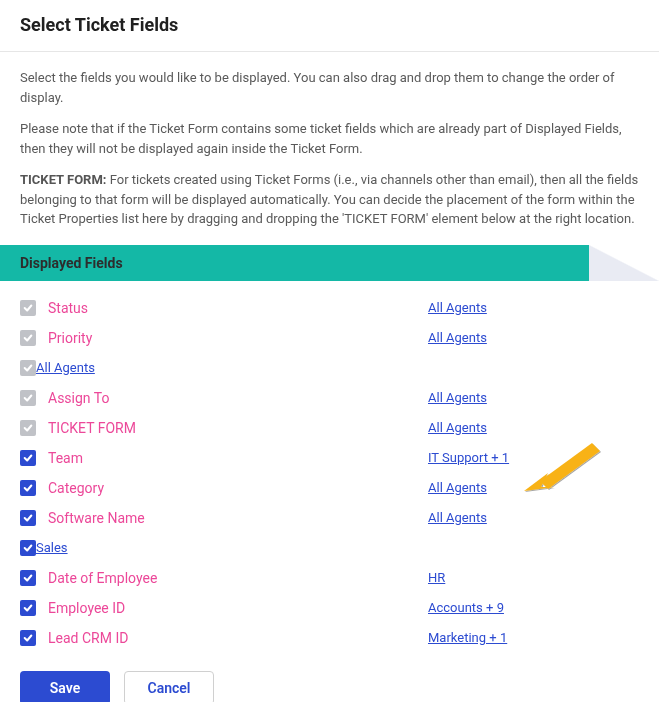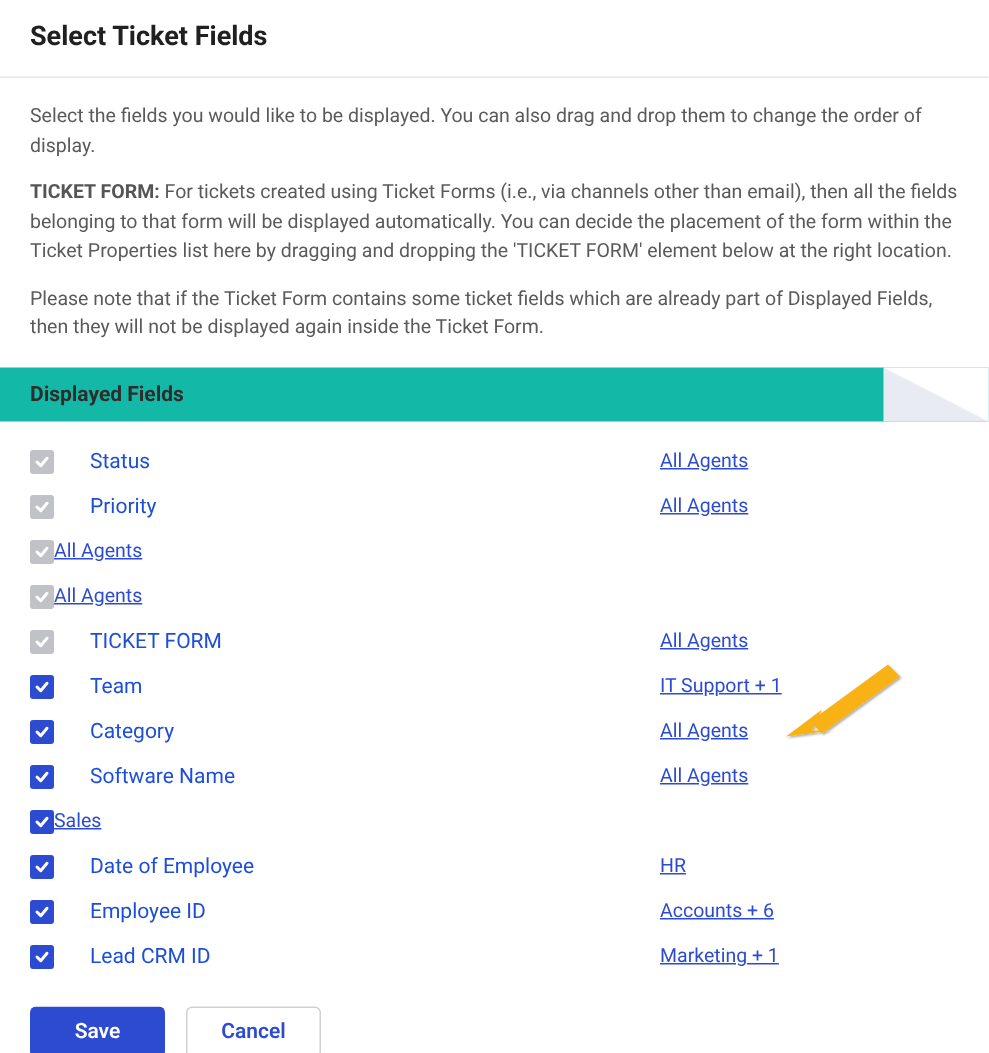--- a/index.html
+++ b/index.html
@@ -68,25 +68,25 @@
     flex-shrink: 0;
   }
   .chk-disabled {
     background: #c0c2c7;
   }
   .chk-enabled {
     background: #2c4bd1;
   }
   .chk svg { display: block; }
   .field-label {
-    margin-left: 24px;
+    margin-left: 12px;
     flex: 0 0 auto;
     width: 380px;
     font-size: 14px;
-    color: #1d4ed8;
+    color: #ec4899;
   }
   .field-link {
     color: #2c4bd1;
     text-decoration: underline;
     font-size: 13px;
     cursor: pointer;
   }
   .actions {
     padding: 12px 20px 20px;
     display: flex;
@@ -123,24 +123,24 @@
 <body>
 
 <div class="stage">
 
   <div class="header">
     <h1>Select Ticket Fields</h1>
   </div>
 
   <div class="intro">
     <p>Select the fields you would like to be displayed. You can also drag and drop them to change the order of display.</p>
+    <p>Please note that if the Ticket Form contains some ticket fields which are already part of Displayed Fields, then they will not be displayed again inside the Ticket Form.</p>
     <p>
       <span class="tf-label">TICKET FORM:</span><span> For tickets created using Ticket Forms (i.e., via channels other than email), then all the fields belonging to that form will be displayed automatically. You can decide the placement of the form within the Ticket Properties list here by dragging and dropping the 'TICKET FORM' element below at the right location.</span>
     </p>
-    <p>Please note that if the Ticket Form contains some ticket fields which are already part of Displayed Fields, then they will not be displayed again inside the Ticket Form.</p>
   </div>
 
   <div class="section-header">
     <span>Displayed Fields</span>
   </div>
 
   <div class="fields" id="fields-container">
       <div class="field-row">
         <span class="chk chk-disabled">
           <svg width="10" height="10" viewBox="0 0 12 12">
@@ -166,20 +166,21 @@
           </svg>
         </span>
         <a class="field-link">All Agents</a>
       </div>
       <div class="field-row">
         <span class="chk chk-disabled">
           <svg width="10" height="10" viewBox="0 0 12 12">
             <path d="M2 6 L5 9 L10 3" stroke="#fff" stroke-width="2.4" fill="none" stroke-linecap="round" stroke-linejoin="round"></path>
           </svg>
         </span>
+        <span class="field-label">Assign To</span>
         <a class="field-link">All Agents</a>
       </div>
       <div class="field-row">
         <span class="chk chk-disabled">
           <svg width="10" height="10" viewBox="0 0 12 12">
             <path d="M2 6 L5 9 L10 3" stroke="#fff" stroke-width="2.4" fill="none" stroke-linecap="round" stroke-linejoin="round"></path>
           </svg>
         </span>
         <span class="field-label">TICKET FORM</span>
         <a class="field-link">All Agents</a>
@@ -228,21 +229,21 @@
         <span class="field-label">Date of Employee</span>
         <a class="field-link">HR</a>
       </div>
       <div class="field-row">
         <span class="chk chk-enabled">
           <svg width="10" height="10" viewBox="0 0 12 12">
             <path d="M2 6 L5 9 L10 3" stroke="#fff" stroke-width="2.4" fill="none" stroke-linecap="round" stroke-linejoin="round"></path>
           </svg>
         </span>
         <span class="field-label">Employee ID</span>
-        <a class="field-link">Accounts + 6</a>
+        <a class="field-link">Accounts + 9</a>
       </div>
       <div class="field-row">
         <span class="chk chk-enabled">
           <svg width="10" height="10" viewBox="0 0 12 12">
             <path d="M2 6 L5 9 L10 3" stroke="#fff" stroke-width="2.4" fill="none" stroke-linecap="round" stroke-linejoin="round"></path>
           </svg>
         </span>
         <span class="field-label">Lead CRM ID</span>
         <a class="field-link">Marketing + 1</a>
       </div>

